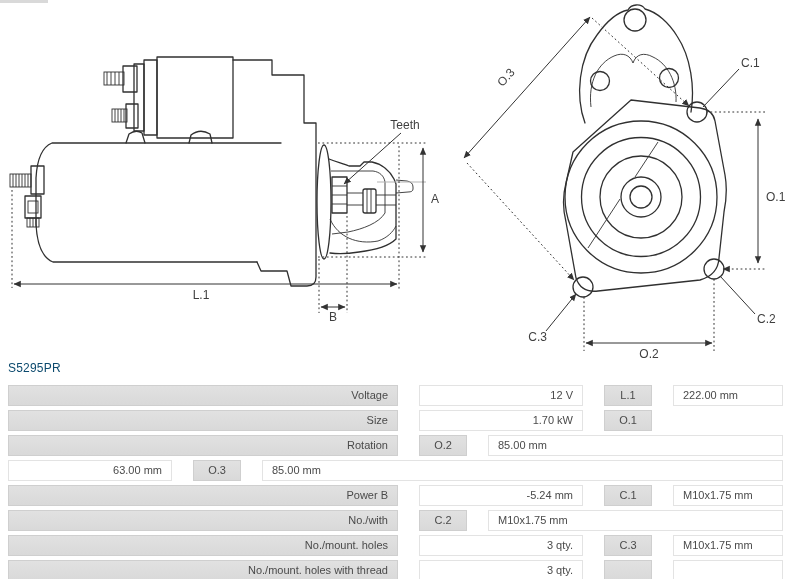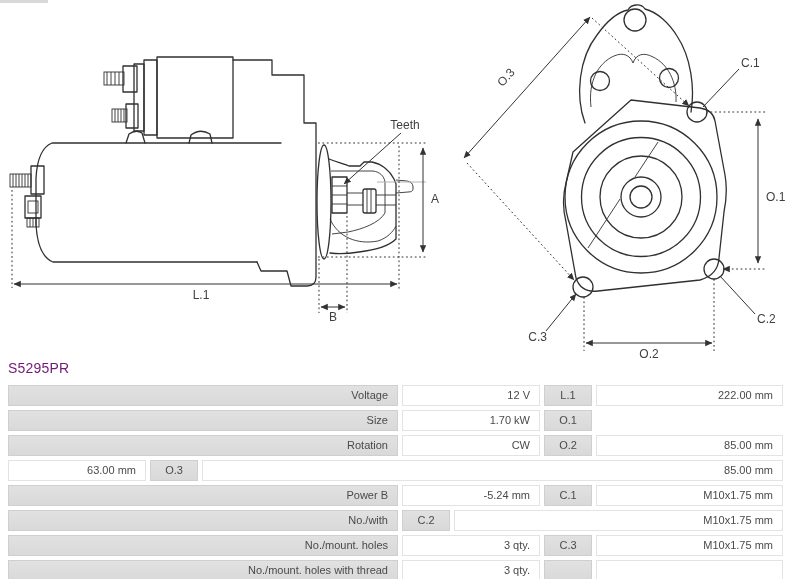--- a/index.html
+++ b/index.html
@@ -6,32 +6,32 @@
   body{width:790px;height:579px;overflow:hidden;position:relative;
        font-family:"Liberation Sans",sans-serif;}
   .page{position:absolute;inset:0;background:#fff;}
   svg{position:absolute;left:0;top:0;}
   .ln{fill:none;stroke:#303030;stroke-width:1.3;stroke-linejoin:round;stroke-linecap:round;}
   .ln2{fill:none;stroke:#303030;stroke-width:0.9;}
   .dim{fill:none;stroke:#333;stroke-width:1;}
   .dt{fill:none;stroke:#333;stroke-width:1;stroke-dasharray:1.8 2.6;}
   .faint{fill:none;stroke:#b3b3b3;stroke-width:1;}
   .lbl{font:12px "Liberation Sans",sans-serif;fill:#3f3f3f;}
-  .part-number{position:absolute;left:8px;top:358px;font-size:14px;line-height:20px;
-       color:#701a75;letter-spacing:.2px;}
+  .part-number{position:absolute;left:8px;top:358px;font-size:12px;line-height:20px;
+       color:#0c4a6e;letter-spacing:.2px;}
   .spec-table{position:absolute;left:8px;top:385px;width:775px;}
-  .row{display:flex;gap:4px;margin-bottom:4px;height:21px;}
+  .row{display:flex;gap:21px;margin-bottom:4px;height:21px;}
   .cell{box-sizing:border-box;height:21px;line-height:19px;font-size:11px;color:#4a4a4a;
        padding:0 9px;white-space:nowrap;overflow:hidden;}
   .gray{background:linear-gradient(180deg,#e1e1e1 0%,#d9d9d9 100%);border:1px solid #cfcfcf;}
   .white{background:#fff;border:1px solid #e3e3e3;}
   .c1{width:390px;text-align:right;}
-  .c2{width:138px;text-align:right;}
+  .c2{width:164px;text-align:right;}
   .c3{width:48px;text-align:center;}
-  .c4{flex:1;text-align:right;}
+  .c4{flex:1;}
   .artifact{position:absolute;left:0;top:0;width:48px;height:3px;background:#d9d9d9;}
 </style>
 </head>
 <body>
 
 <div class="page">
   <div class="artifact"></div>
 
   <svg width="790" height="360" viewBox="0 0 790 360">
     <defs>
@@ -149,21 +149,20 @@
         <div class="cell gray c3">L.1</div>
         <div class="cell white c4">222.00 mm</div>
       </div>
       <div class="row">
         <div class="cell gray c1">Size</div>
         <div class="cell white c2">1.70 kW</div>
         <div class="cell gray c3">O.1</div>
       </div>
       <div class="row">
         <div class="cell gray c1">Rotation</div>
-        <div class="cell white c2">CW</div>
         <div class="cell gray c3">O.2</div>
         <div class="cell white c4">85.00 mm</div>
       </div>
       <div class="row">
         <div class="cell white c2">63.00 mm</div>
         <div class="cell gray c3">O.3</div>
         <div class="cell white c4">85.00 mm</div>
       </div>
       <div class="row">
         <div class="cell gray c1">Power B</div>

